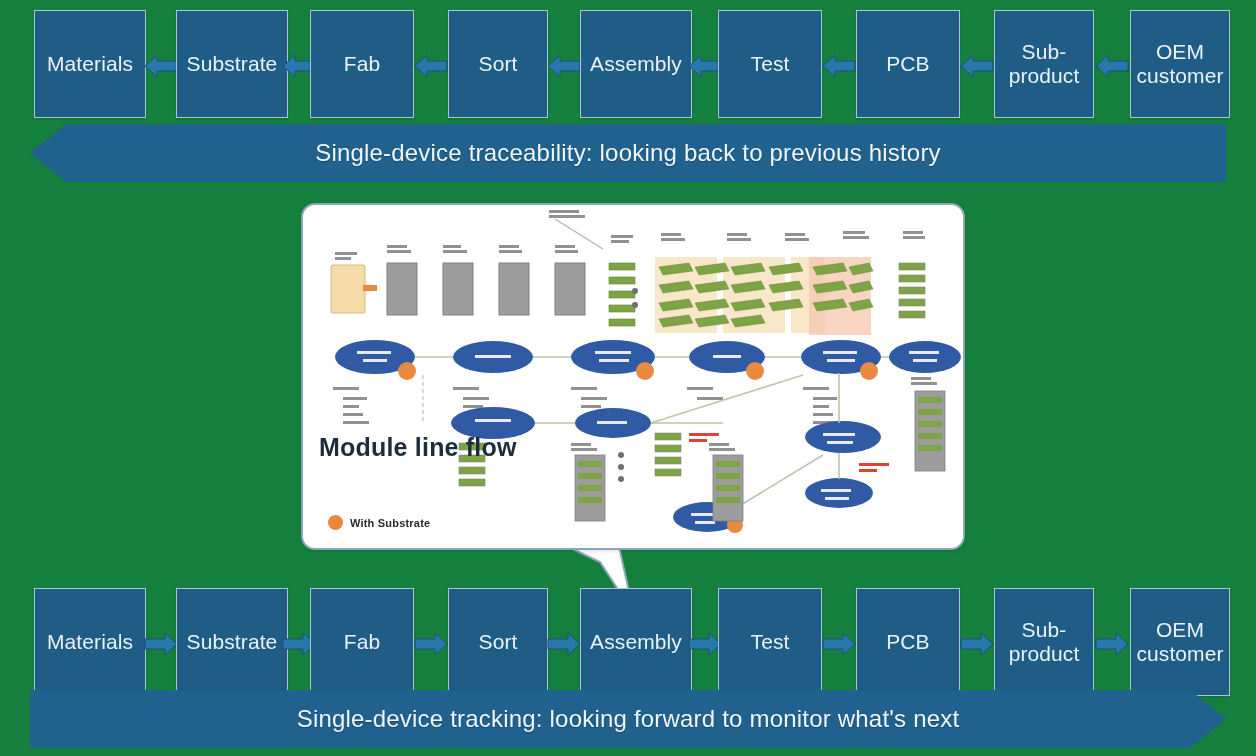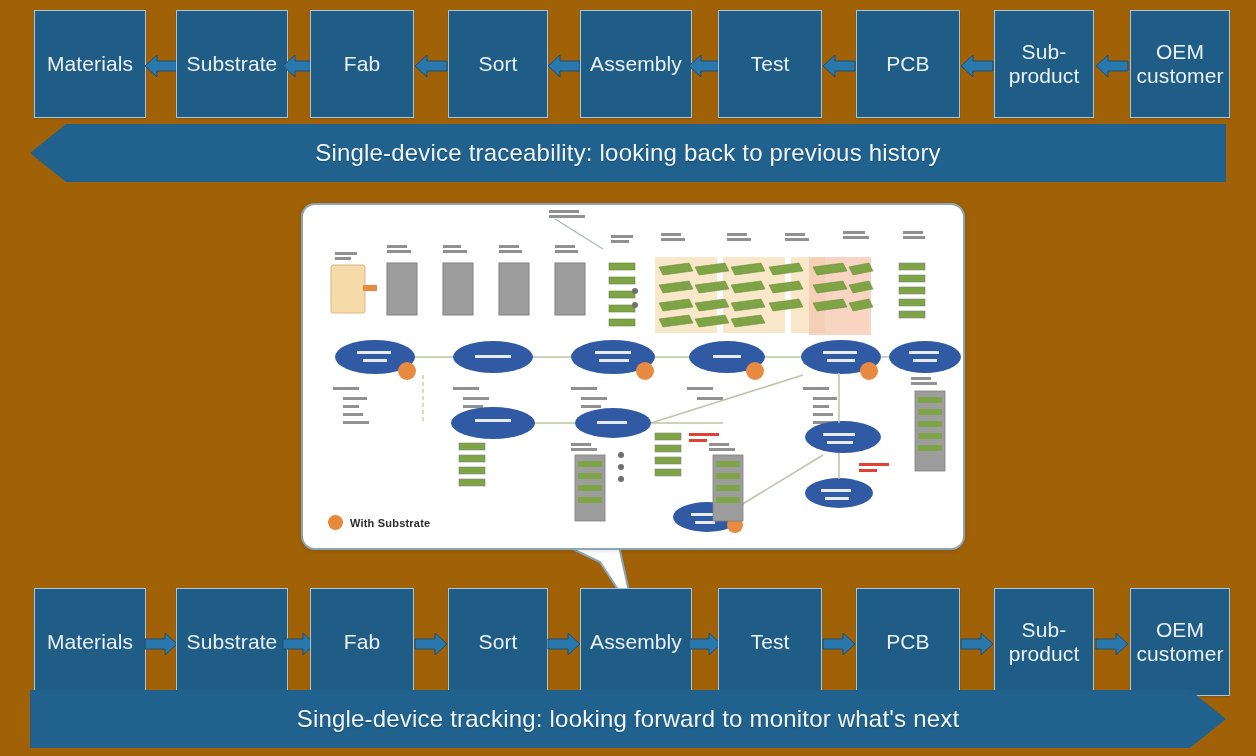--- a/index.html
+++ b/index.html
@@ -9,21 +9,21 @@
     background: #ffffff;
   }
   body {
     font-family: "Liberation Sans", sans-serif;
     -webkit-font-smoothing: antialiased;
   }
   #canvas {
     position: relative;
     width: 1256px;
     height: 756px;
-    background: #a16207;
+    background: #15803d;
     overflow: hidden;
   }
 
   
   .stage-row {
     position: absolute;
     left: 0;
     width: 1256px;
     height: 108px;
   }
@@ -482,20 +482,21 @@
         <g fill="#6b6b6b">
           <circle cx="318" cy="250" r="3"></circle>
           <circle cx="318" cy="262" r="3"></circle>
           <circle cx="318" cy="274" r="3"></circle>
           <circle cx="332" cy="86" r="3"></circle>
           <circle cx="332" cy="100" r="3"></circle>
         </g>
       </svg>
     </div>
 
+    <div class="callout-title">Module line flow</div>
 
     <div class="callout-legend">
       <span class="legend-dot"></span>
       <span class="legend-text">With Substrate</span>
     </div>
   </div>
 
   <div class="stage-row bottom" id="bottom-row">
       <div class="stage-box" style="left: 34px; width: 112px; background: rgb(31, 92, 134); border-color: rgb(169, 198, 218); color: rgb(234, 242, 248);">
         <span class="label">Materials</span>

